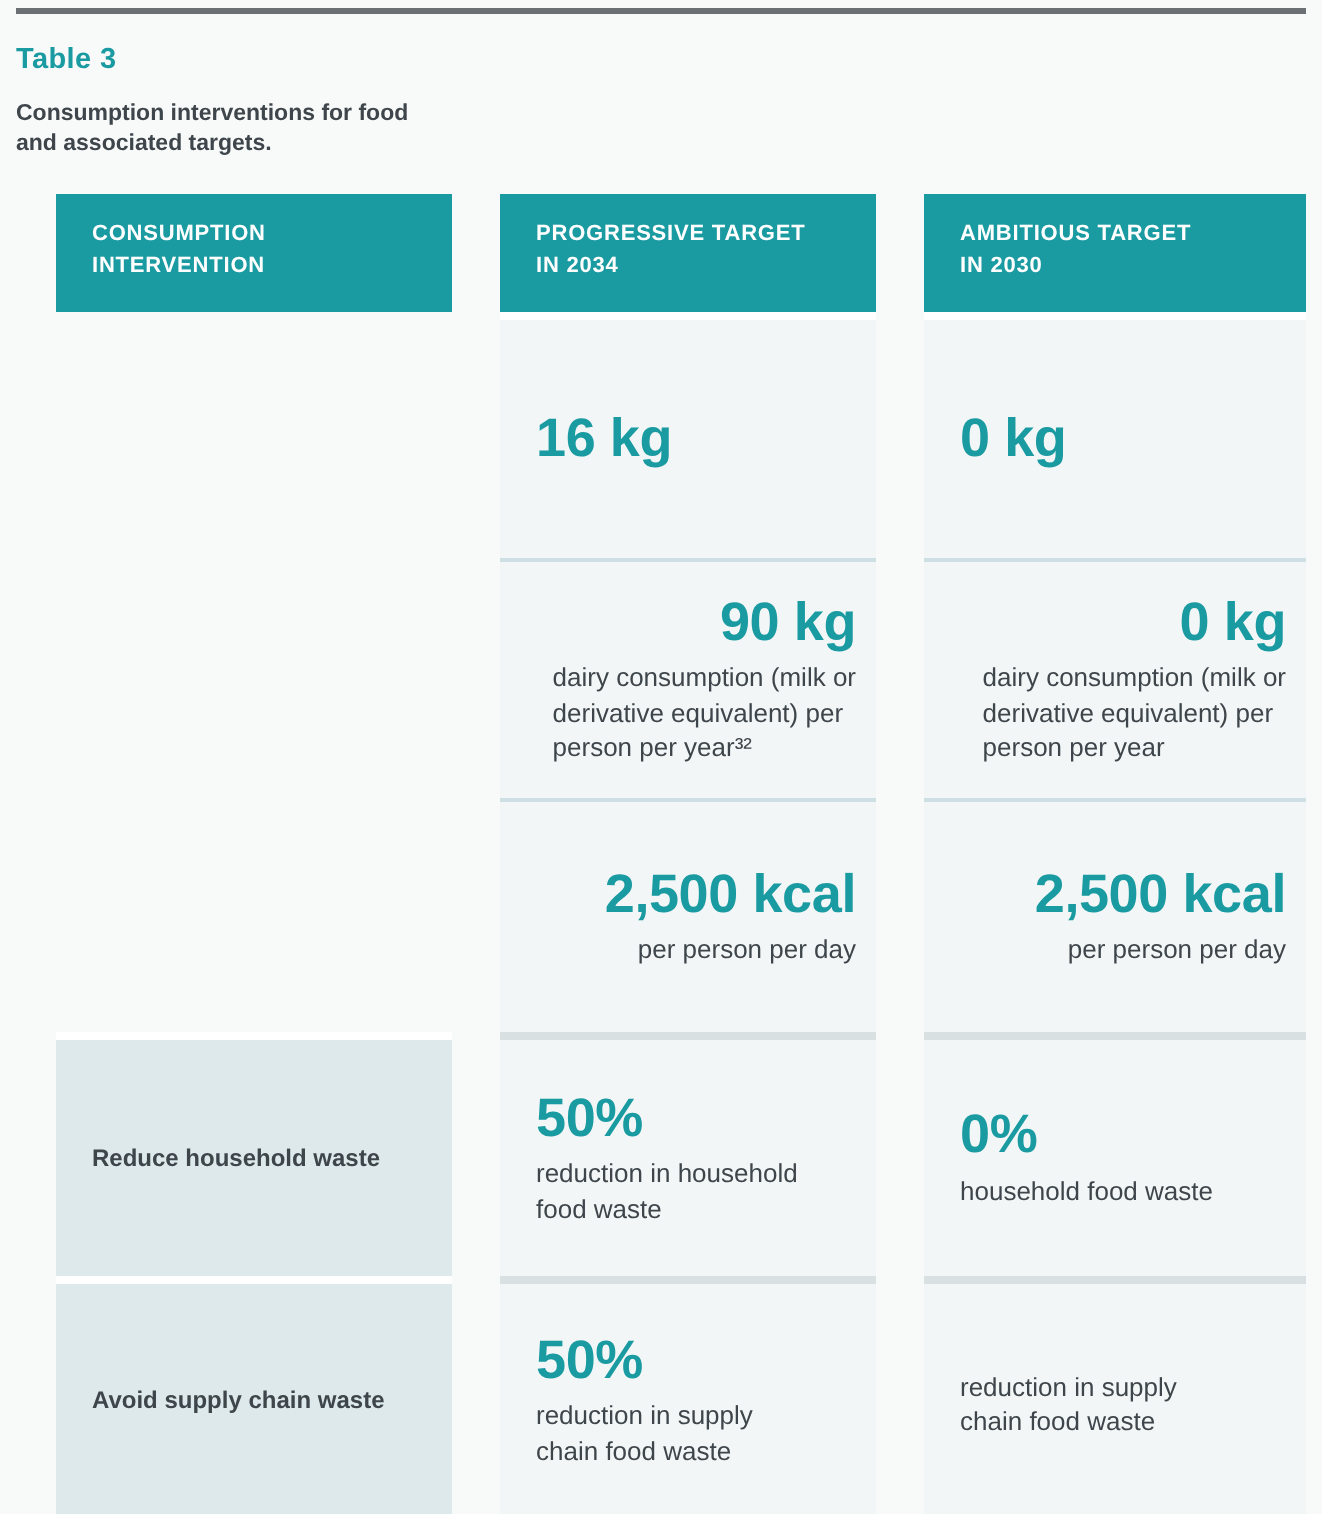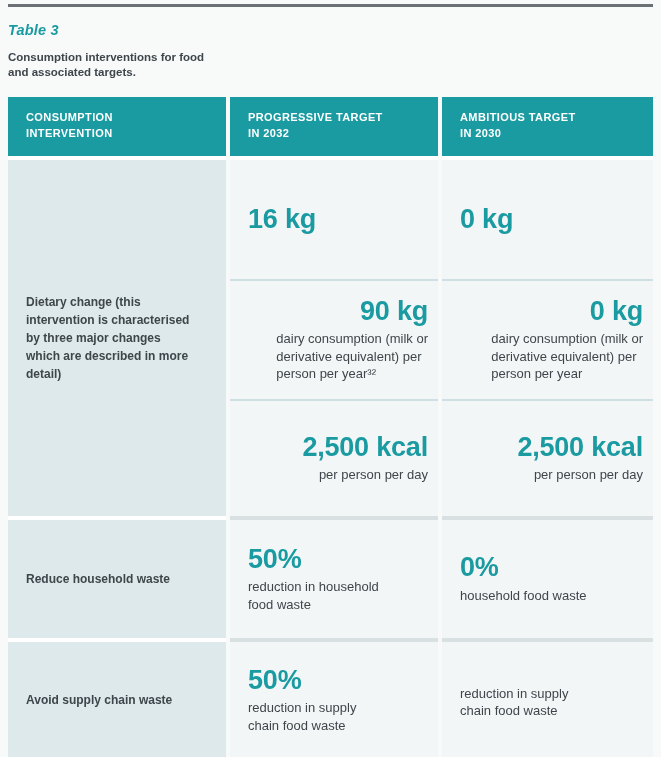--- a/index.html
+++ b/index.html
@@ -17,38 +17,38 @@
   html,body{background:var(--page-bg);}
   body{
     width:661px;height:757px;overflow:hidden;
     font-family:"Liberation Sans", sans-serif;
     color:var(--dark-text);
   }
   .page{padding:4px 8px 0 8px;}
   .top-rule{height:3px;background:var(--rule);margin-bottom:15px;}
   .title{
     color:var(--teal);
-    font-size:14.5px;font-weight:bold;font-style:italic;
+    font-size:14.5px;font-weight:bold;
     margin-bottom:7px;letter-spacing:.2px;
   }
   .subtitle{
     font-size:11.5px;font-weight:bold;line-height:1.3;
     white-space:pre-line;color:var(--dark-text);
     margin-bottom:17px;
     margin-top:12px;
   }
   .table{
     display:grid;
     grid-template-columns:218px 208px 211px;
     grid-template-rows:59px 123px 120px 117px 122px 120px;
     column-gap:4px;
     background:var(--page-bg);
     width:645px;
   }
-  .cell{display:flex;flex-direction:column;justify-content:center;}
+  .cell{display:flex;flex-direction:column;justify-content:center;margin-left:20px;}
   .head{
     background:var(--teal);color:#fff;
     font-size:11px;font-weight:bold;letter-spacing:.4px;
     line-height:1.45;white-space:pre-line;
     padding-left:18px;justify-content:center;
   }
   .intervention{
     background:var(--intervention-bg);
     font-size:12px;font-weight:bold;line-height:1.5;
     white-space:pre-line;
@@ -85,29 +85,24 @@
 
   <h2 class="title">Table 3</h2>
   <p class="subtitle">Consumption interventions for food
 and associated targets.</p>
 
   <div class="table">
 
     <div class="cell head c1 r1">CONSUMPTION
 INTERVENTION</div>
     <div class="cell head c2 r1">PROGRESSIVE TARGET
-IN 2032</div>
+IN 2034</div>
     <div class="cell head c3 r1">AMBITIOUS TARGET
 IN 2030</div>
 
-    <div class="cell intervention c1 r2-4 gap-top-white">Dietary change (this
-intervention is characterised
-by three major changes
-which are described in more
-detail)</div>
 
     <div class="cell target c2 r2 gap-top-white">
       <div class="value">16 kg</div>
     </div>
     <div class="cell target c3 r2 gap-top-white">
       <div class="value">0 kg</div>
     </div>
 
     <div class="cell target c2 r3 line-top">
       <div class="value">90 kg</div>

